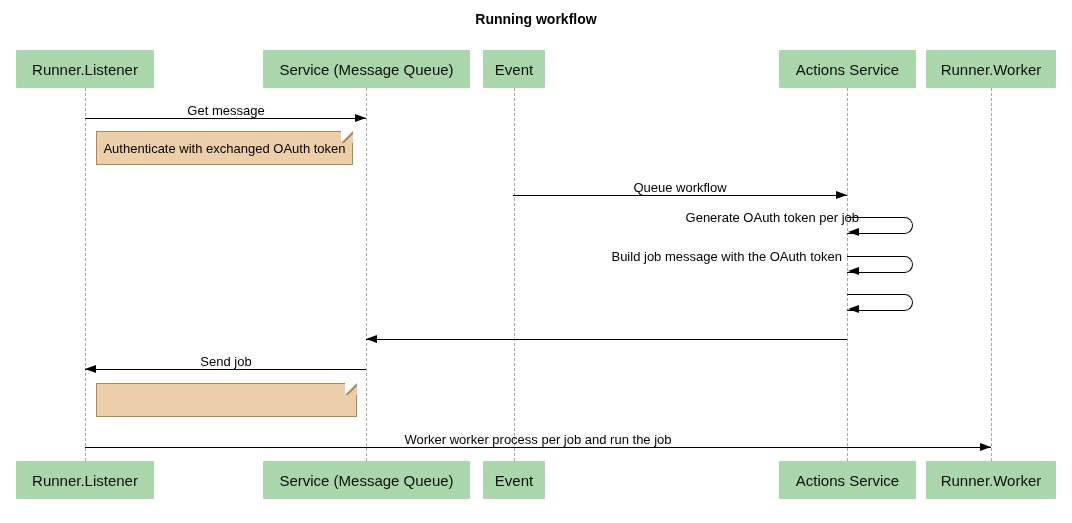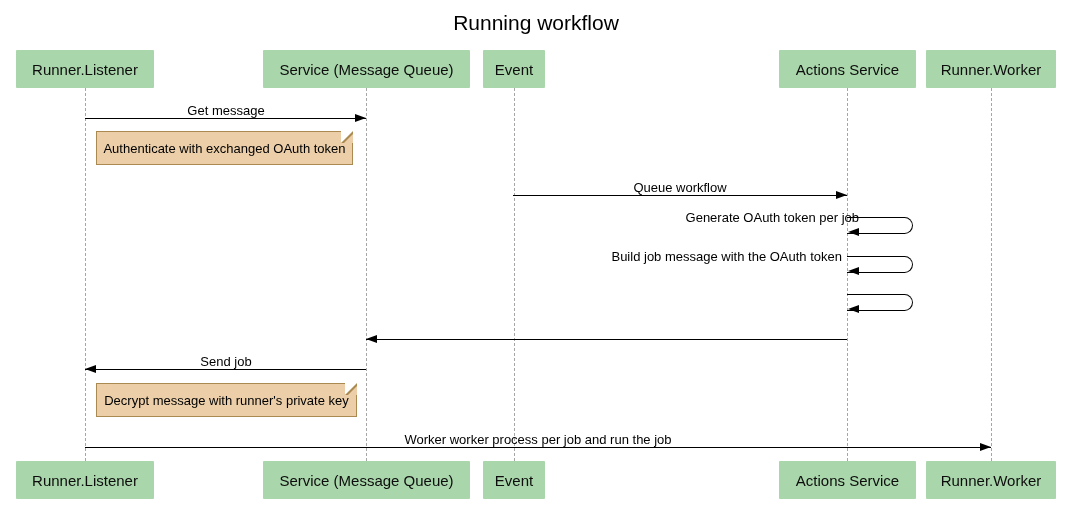--- a/index.html
+++ b/index.html
@@ -14,22 +14,22 @@
     height: 523px;
     background: var(--background, #ffffff);
     overflow: hidden;
   }
   .title {
     position: absolute;
     left: 0;
     right: 0;
     top: 11px;
     text-align: center;
-    font-size: 21px;
-    font-weight: normal;
+    font-size: 14px;
+    font-weight: bold;
     color: #000;
   }
   .participant {
     position: absolute;
     height: 38px;
     background: var(--participant-fill, #a9d6aa);
     border-radius: 1px;
     display: flex;
     align-items: center;
     justify-content: center;
@@ -181,21 +181,20 @@
 
   <div class="msg-line" style="left:366px; top:339px; width:481px"></div>
   <div class="arrowhead left" style="left:366px; top:334.5px"></div>
 
   <div class="msg-label" style="left:226px; top:354px">Send job</div>
   <div class="msg-line" style="left:85px; top:369px; width:281px"></div>
   <div class="arrowhead left" style="left:85px; top:364.5px"></div>
 
   <div class="note" style="left:96px; top:383px; width:261px">
     <span class="note-fold"></span>
-    <span>Decrypt message with runner's private key</span>
   </div>
 
   <div class="msg-label" style="left:538px; top:432px">Worker worker process per job and run the job</div>
   <div class="msg-line" style="left:85px; top:447px; width:906px"></div>
   <div class="arrowhead right" style="left:980px; top:442.5px"></div>
 
   <div class="participant" style="left:16px;  top:461px; width:138px">
       <span>Runner.Listener</span>
     </div>
   <div class="participant" style="left:263px; top:461px; width:207px">

